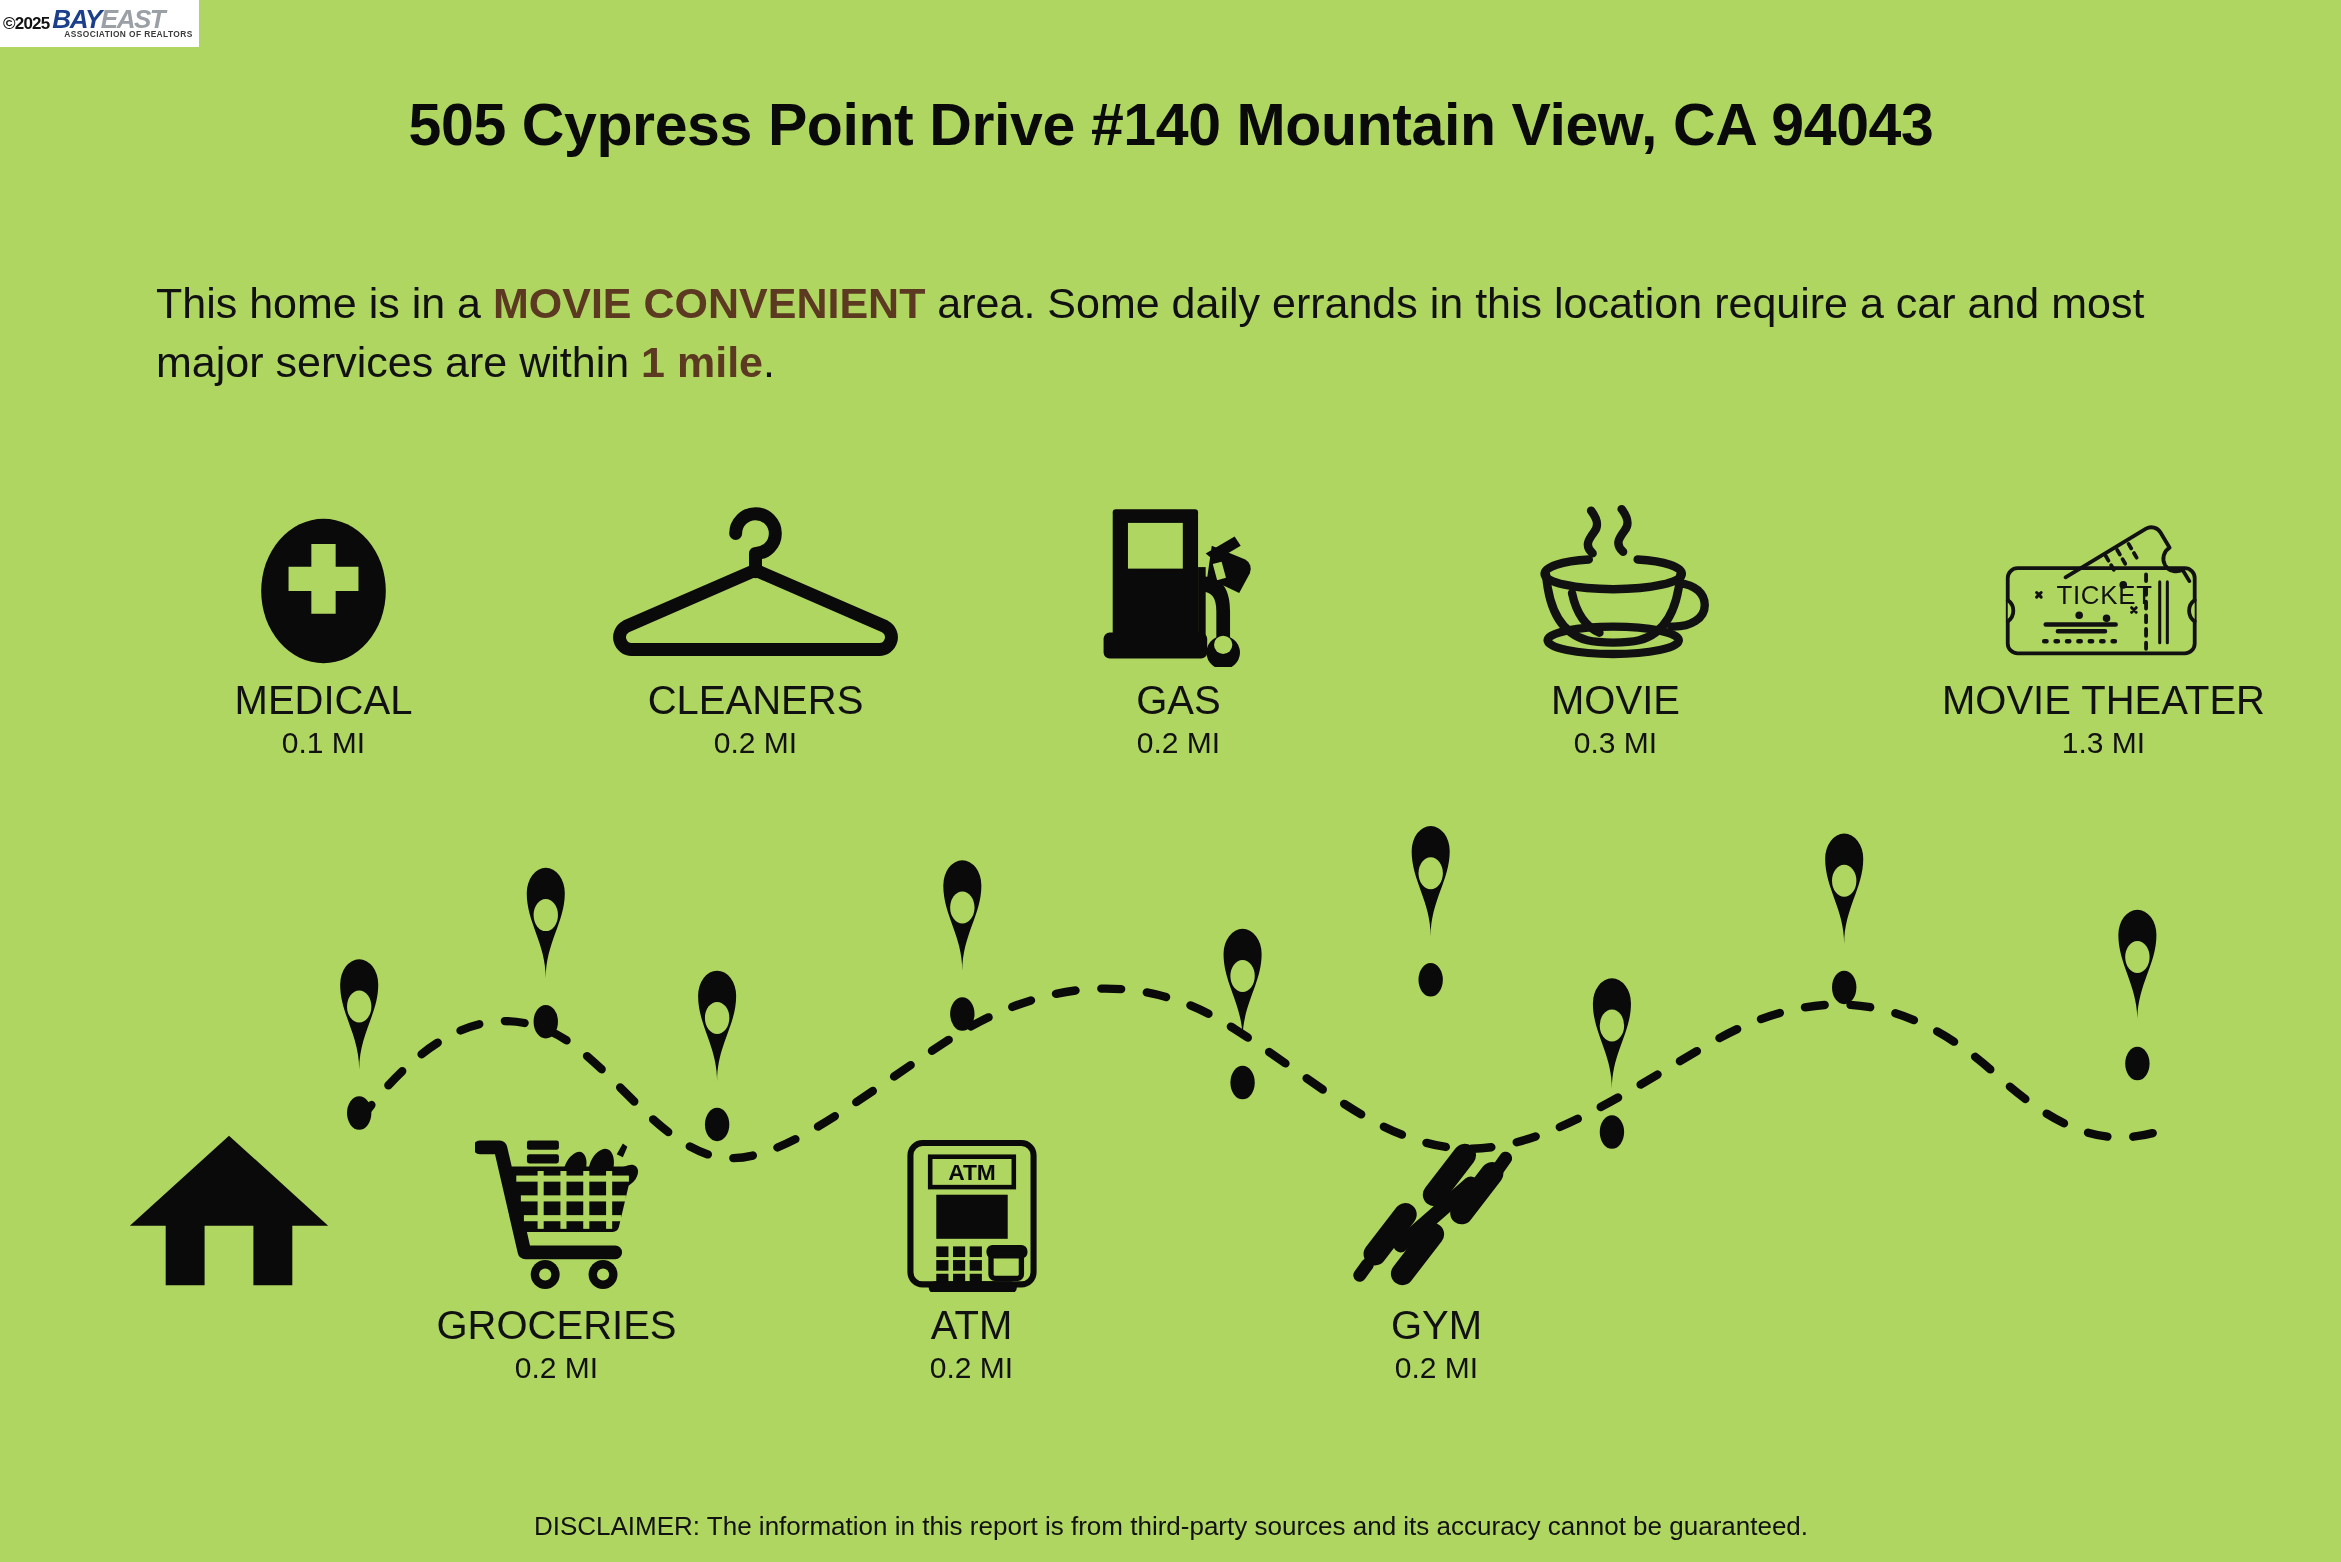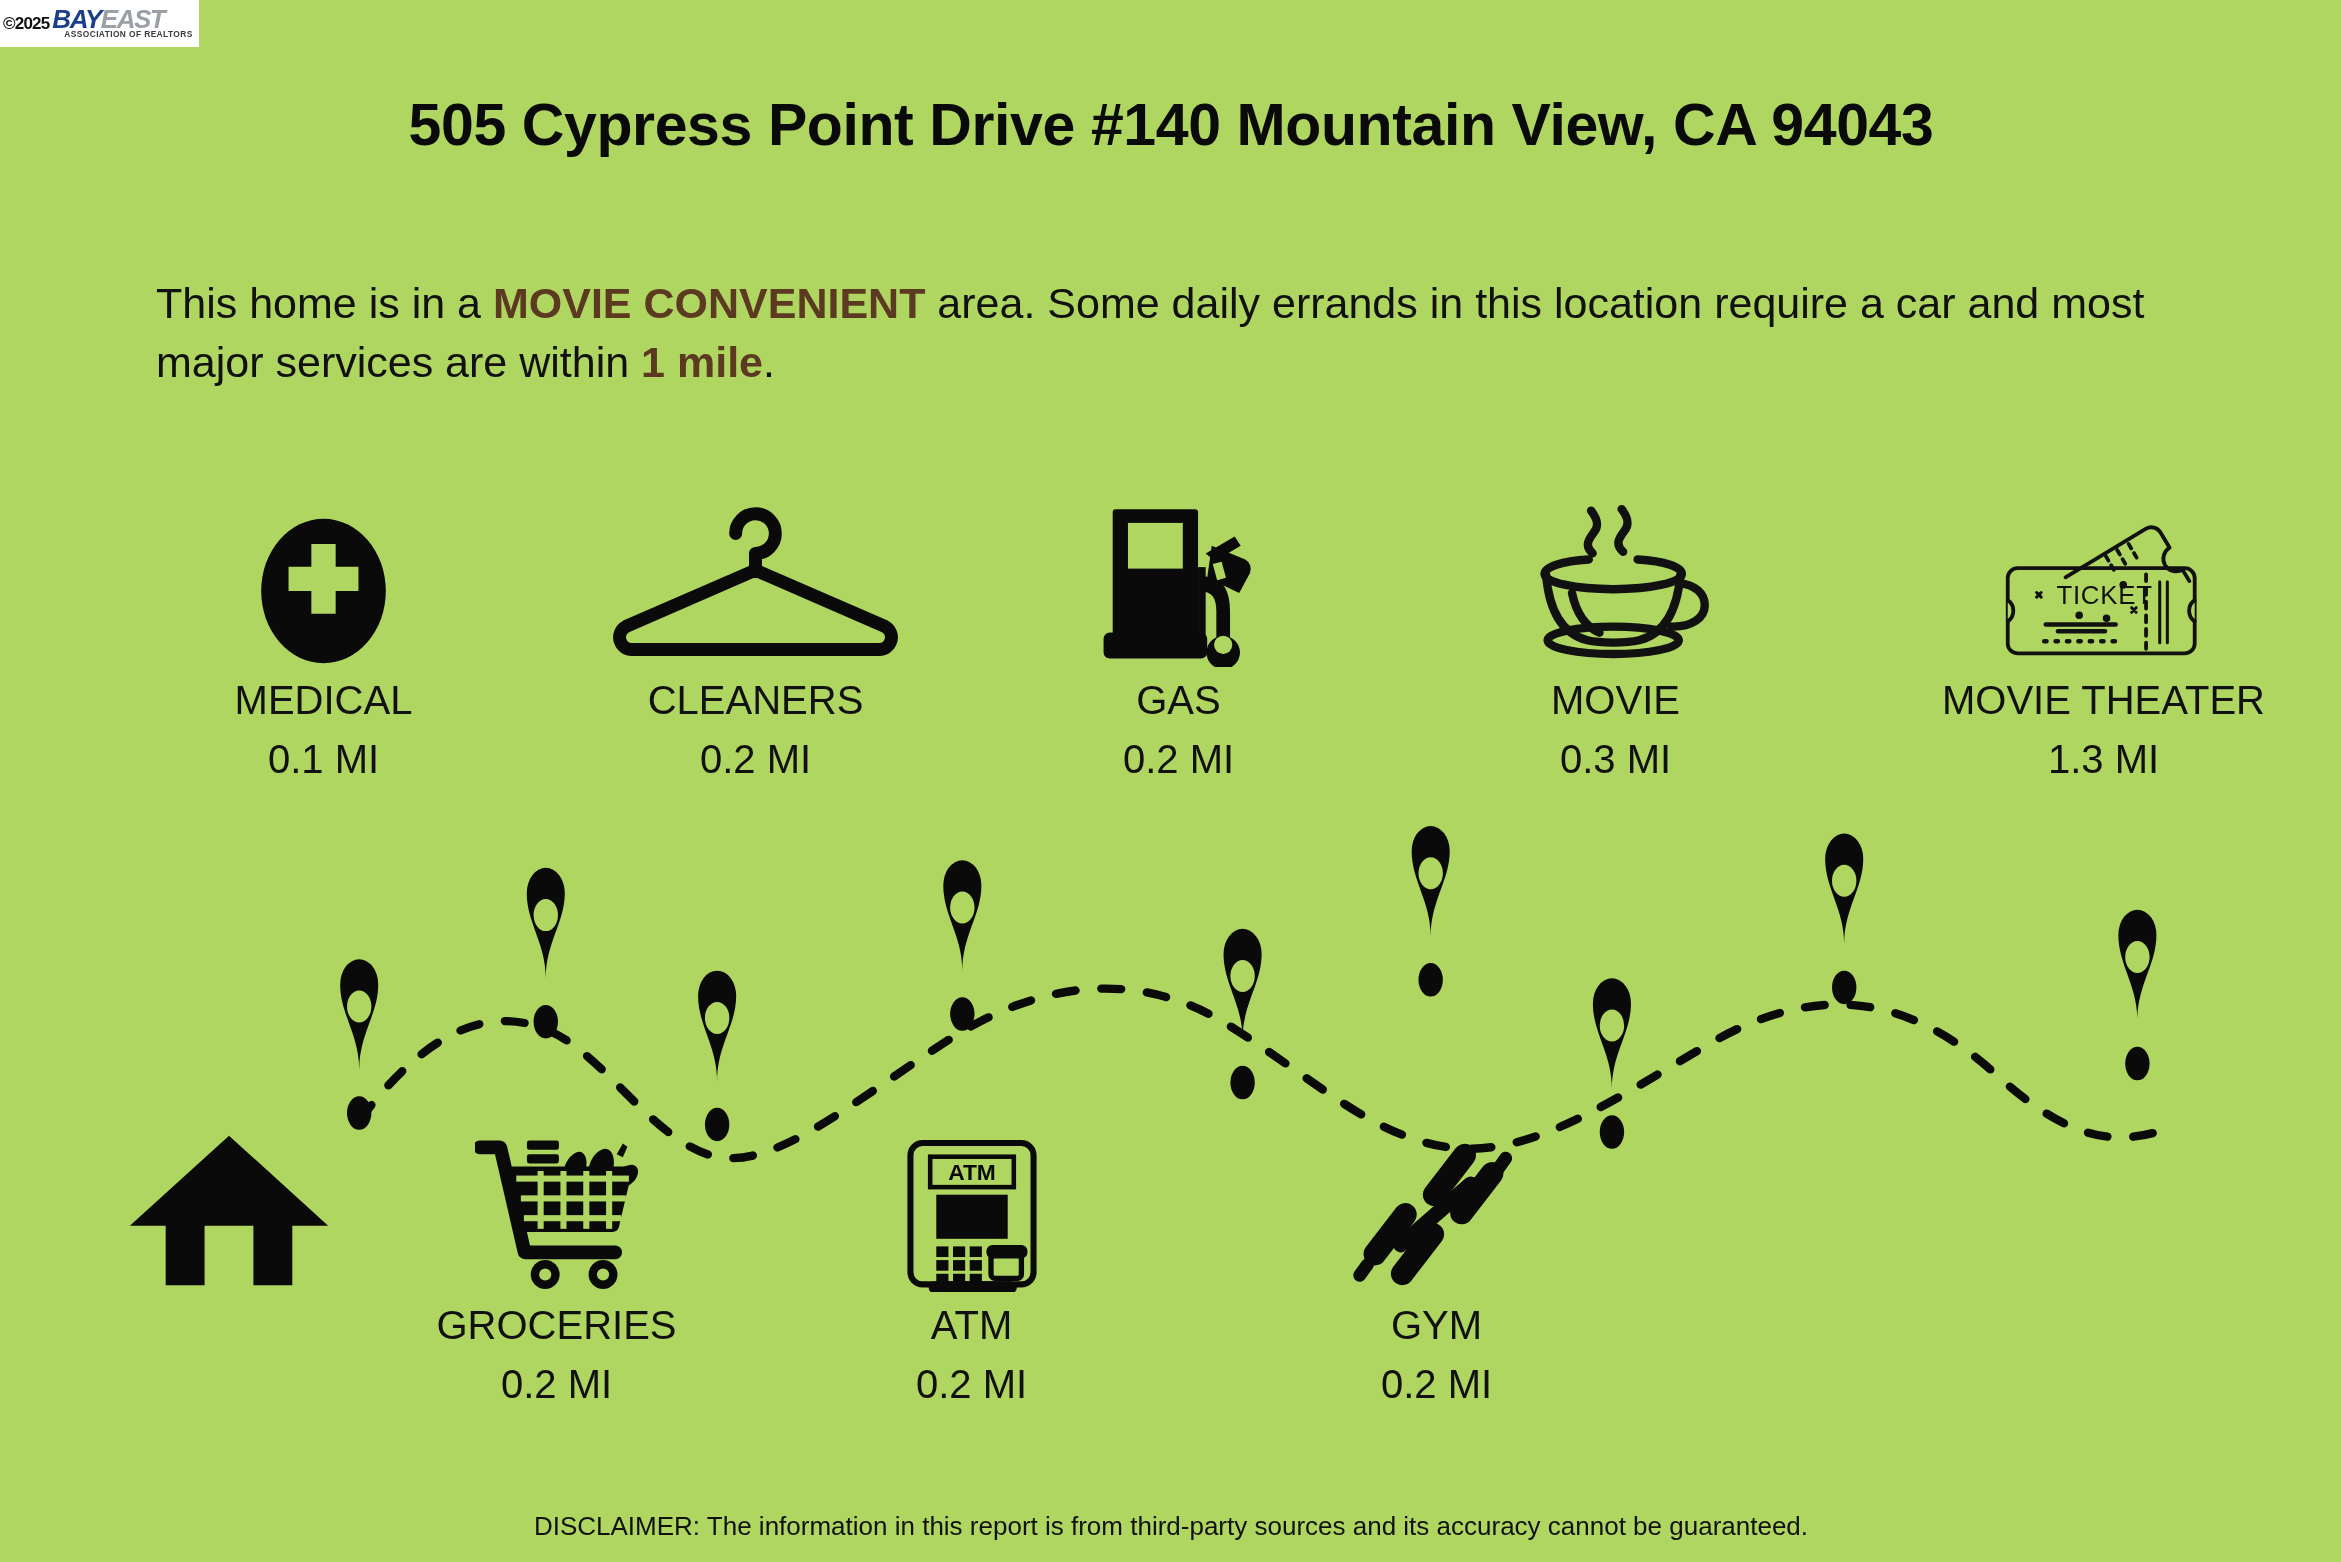--- a/index.html
+++ b/index.html
@@ -63,21 +63,21 @@
     display:flex; flex-direction:column; align-items:center;
     width:335px; margin-left:-168px;
   }
   .poi .icon { height:164px; display:flex; align-items:flex-end; justify-content:center; }
   .poi .icon svg { display:block; }
   .poi .label {
     font-size:40px; color:#111; margin-top:11px;
     white-space:nowrap; line-height:1.1;
   }
   .poi .dist {
-    font-size:40px; color:#111; margin-top:15px;
+    font-size:30px; color:#111; margin-top:4px;
     white-space:nowrap; line-height:1.1;
   }
 
   
   #path-layer {
     position:absolute; left:0; top:778px;
     width:2342px; height:396px;
     pointer-events:none;
   }
 

